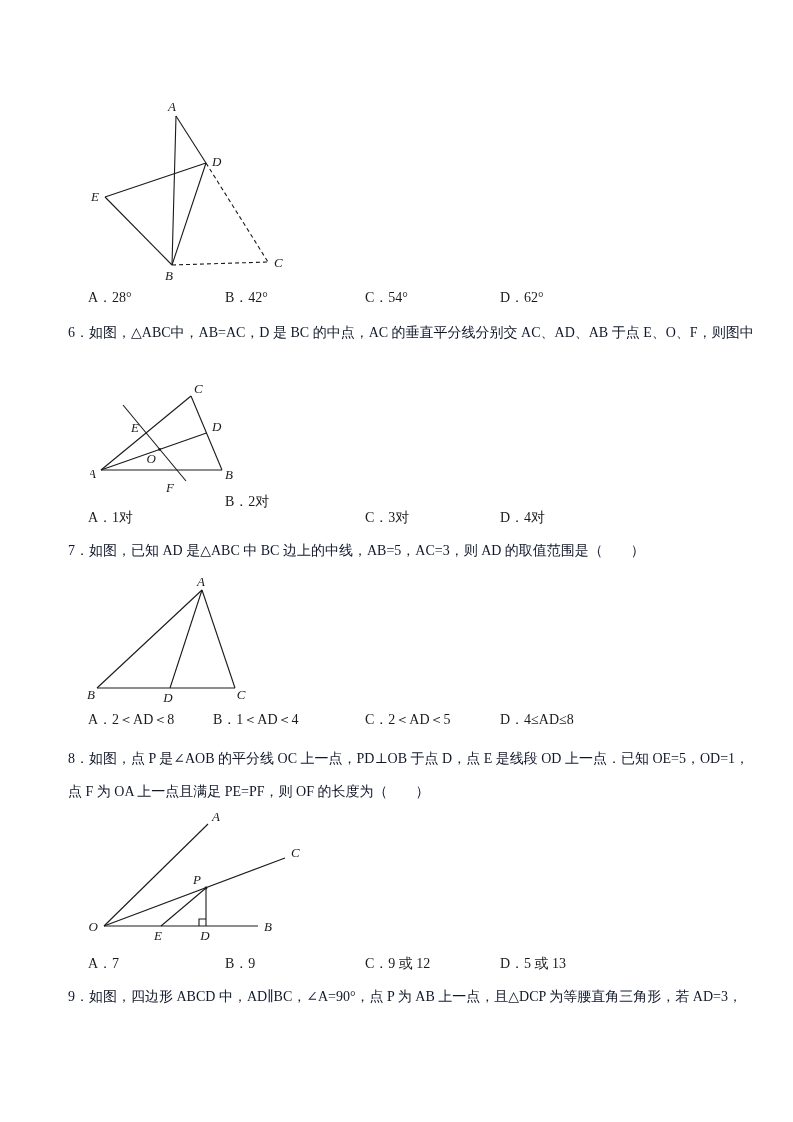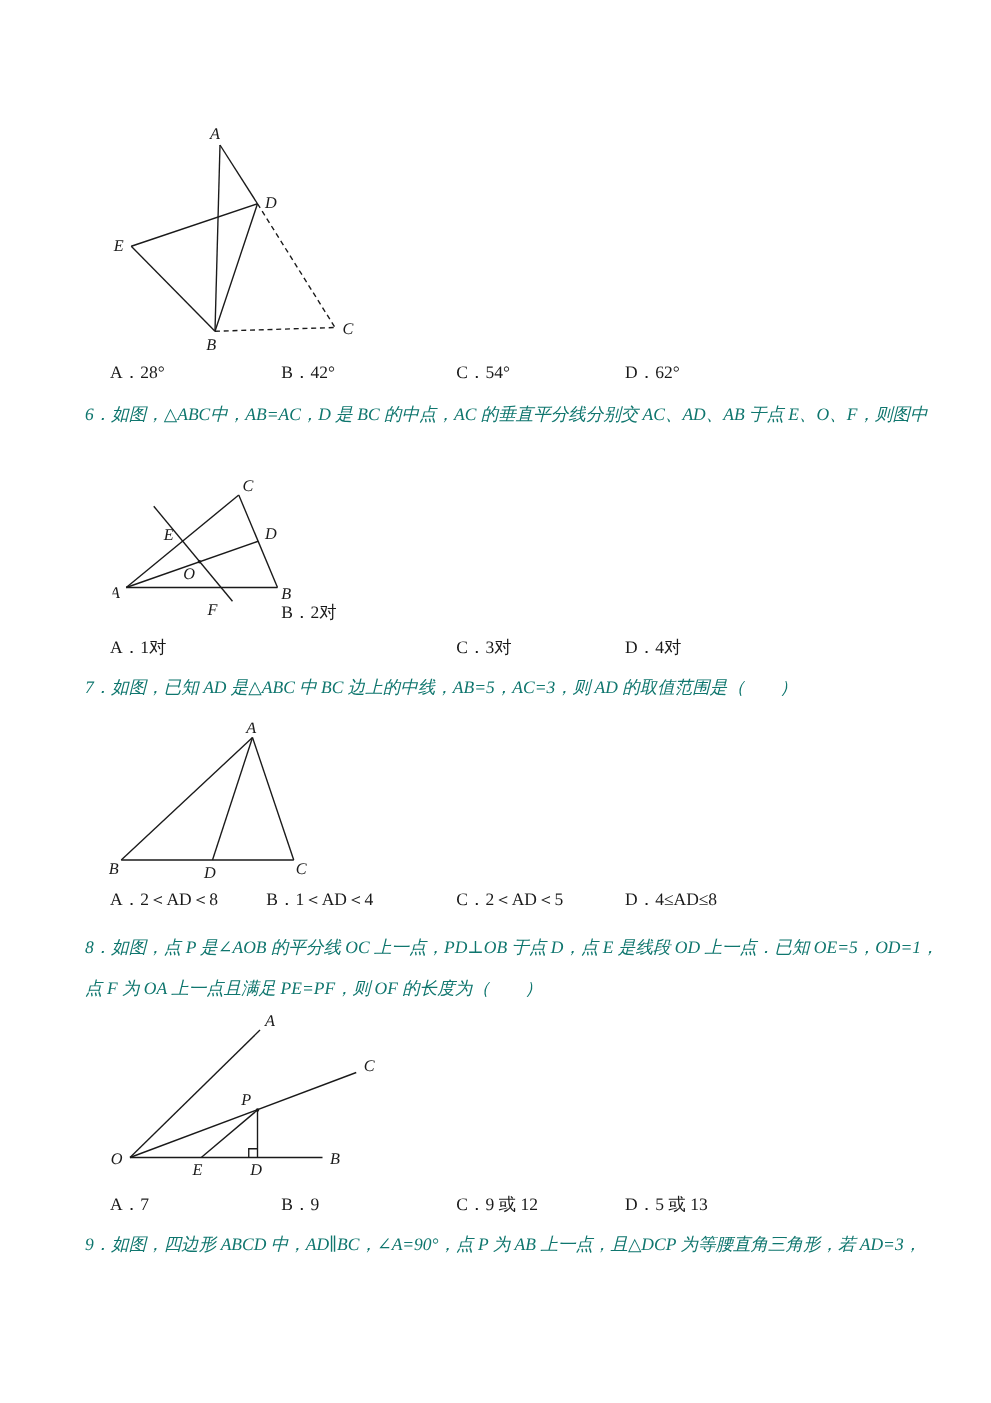--- a/index.html
+++ b/index.html
@@ -4,22 +4,21 @@
 <style>
   * { margin:0; padding:0; box-sizing:border-box; }
   html,body { background:#ffffff; }
   .page {
     position:relative; width:793px; height:1122px; background:#ffffff;
     font-family:"Liberation Serif","DejaVu Serif",serif; color:#1a1a1a;
     overflow:hidden;
   }
   .txt {
     position:absolute; font-size:14px; line-height:20px; white-space:pre;
-    color:#0f766e;
-    font-style:italic;
+    color:#0f172a;
   }
   .opt { position:absolute; font-size:14px; white-space:pre; color:#1a1a1a; }
   .fig { position:absolute; }
   .fig line, .fig path { stroke:#1a1a1a; stroke-width:1.1; fill:none; }
   .fig .dashed { stroke-dasharray:4 3; }
   .fig text {
     font-size:13px; font-style:italic; fill:#1a1a1a;
     font-family:"Liberation Serif","DejaVu Serif",serif;
   }
   .footer {
@@ -65,21 +64,21 @@
     <text x="194" y="393" text-anchor="start">C</text>
     <text x="139" y="432" text-anchor="end">E</text>
     <text x="212" y="431" text-anchor="start">D</text>
     <text x="156" y="463" text-anchor="end">O</text>
     <text x="96" y="478" text-anchor="end">A</text>
     <text x="225" y="479" text-anchor="start">B</text>
     <text x="170" y="492" text-anchor="middle">F</text>
   </svg>
 
   <span class="opt" style="left:88px;top:509px">A．1对</span>
-  <span class="opt" style="left:225px;top:481px">B．2对</span>
+  <span class="opt" style="left:225px;top:493px">B．2对</span>
   <span class="opt" style="left:365px;top:509px">C．3对</span>
   <span class="opt" style="left:500px;top:509px">D．4对</span>
 
   <div class="txt" style="left:68px;top:541px">7．如图，已知 AD 是△ABC 中 BC 边上的中线，AB=5，AC=3，则 AD 的取值范围是（　　）</div>
 
   <svg class="fig" style="left:85px;top:578px;width:165px;height:128px" viewBox="85 578 165 128">
     <line x1="97" y1="688" x2="202" y2="590"></line>
     <line x1="97" y1="688" x2="235" y2="688"></line>
     <line x1="202" y1="590" x2="235" y2="688"></line>
     <line x1="202" y1="590" x2="170" y2="688"></line>

